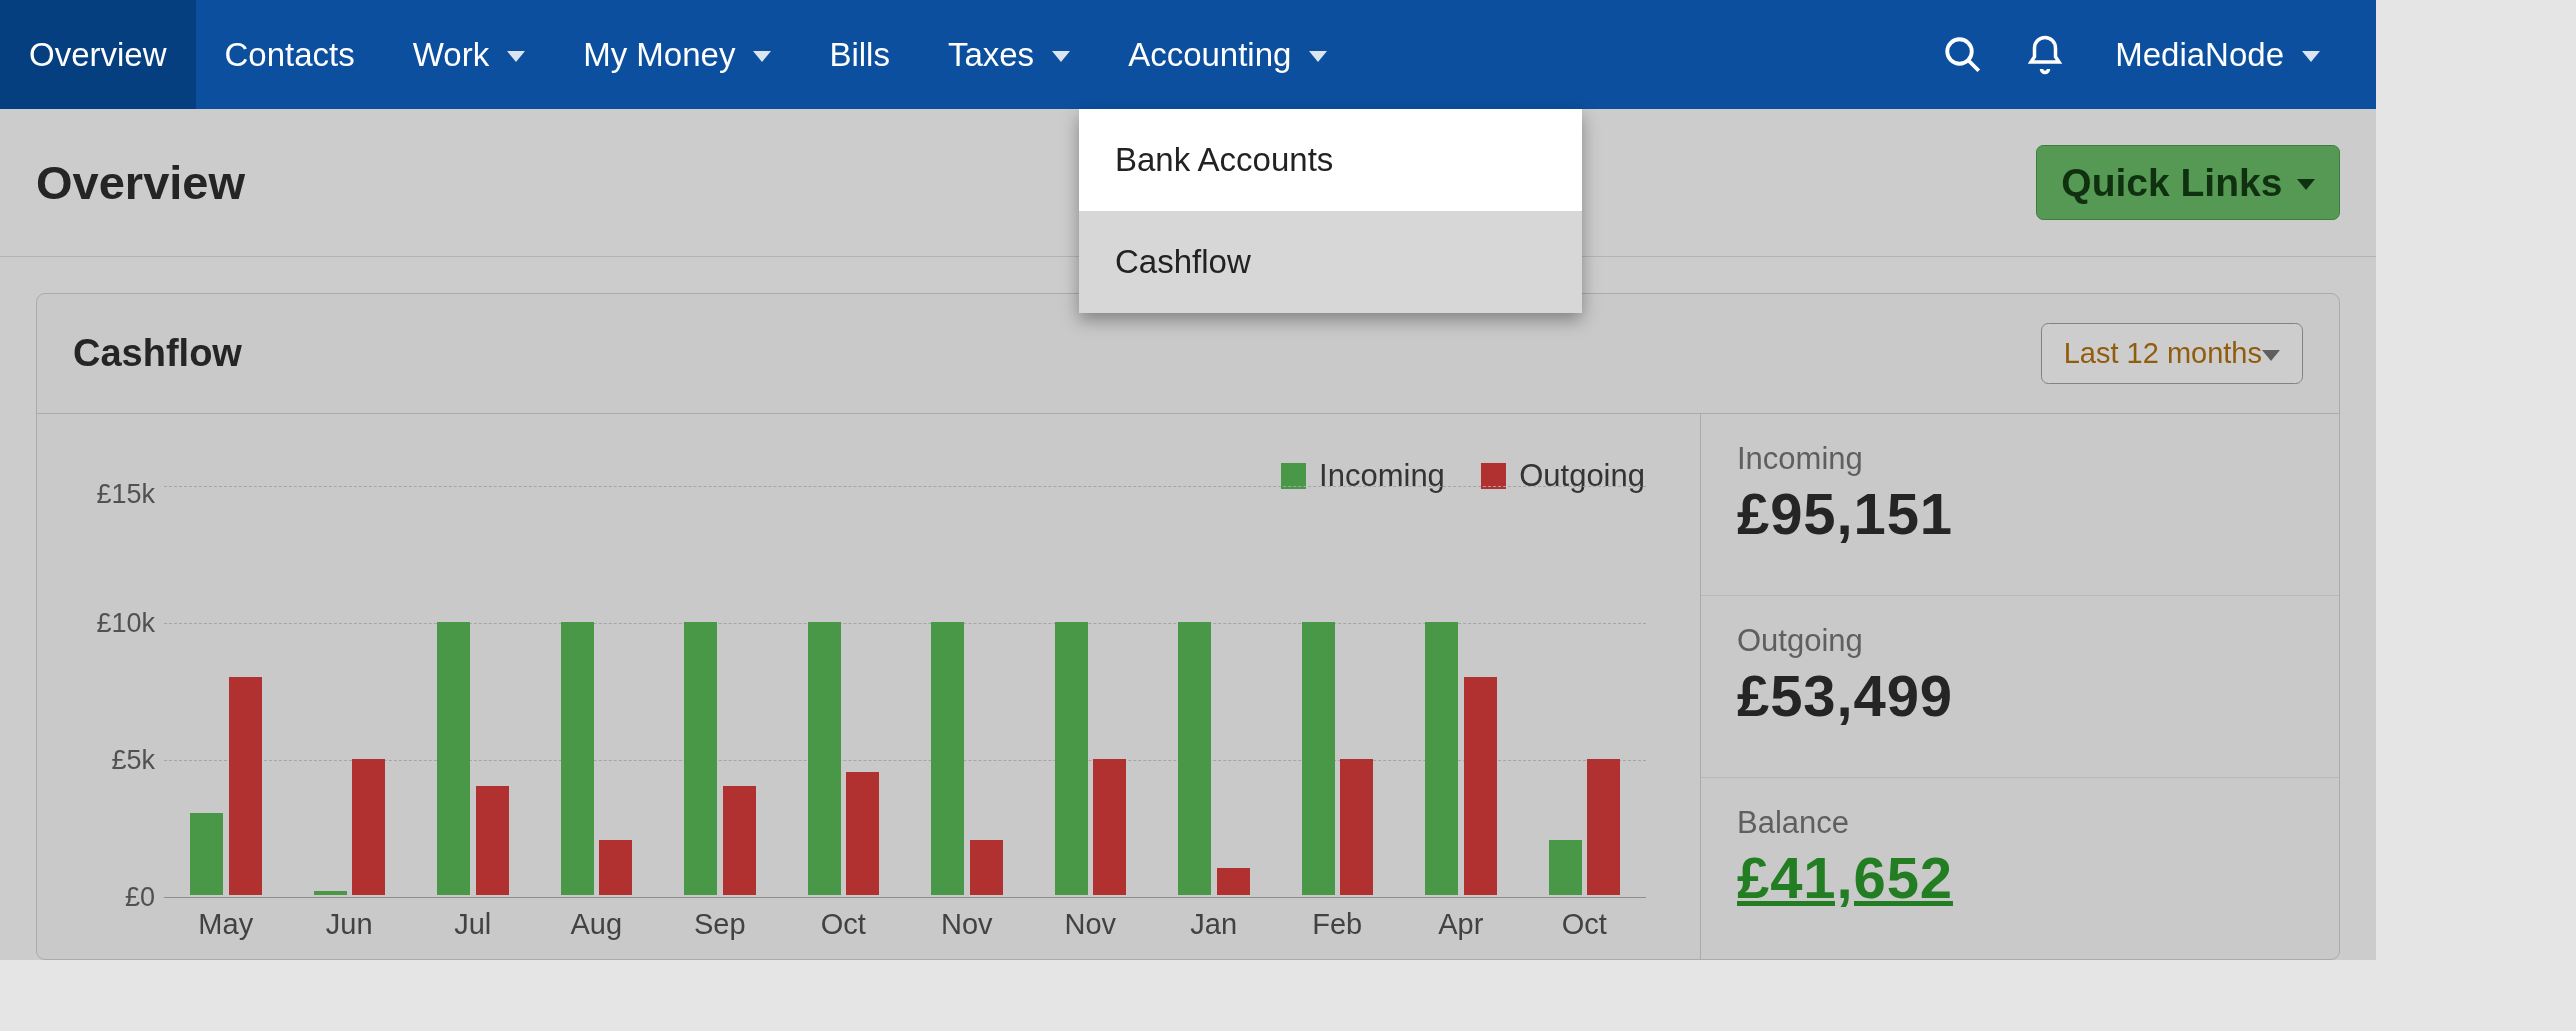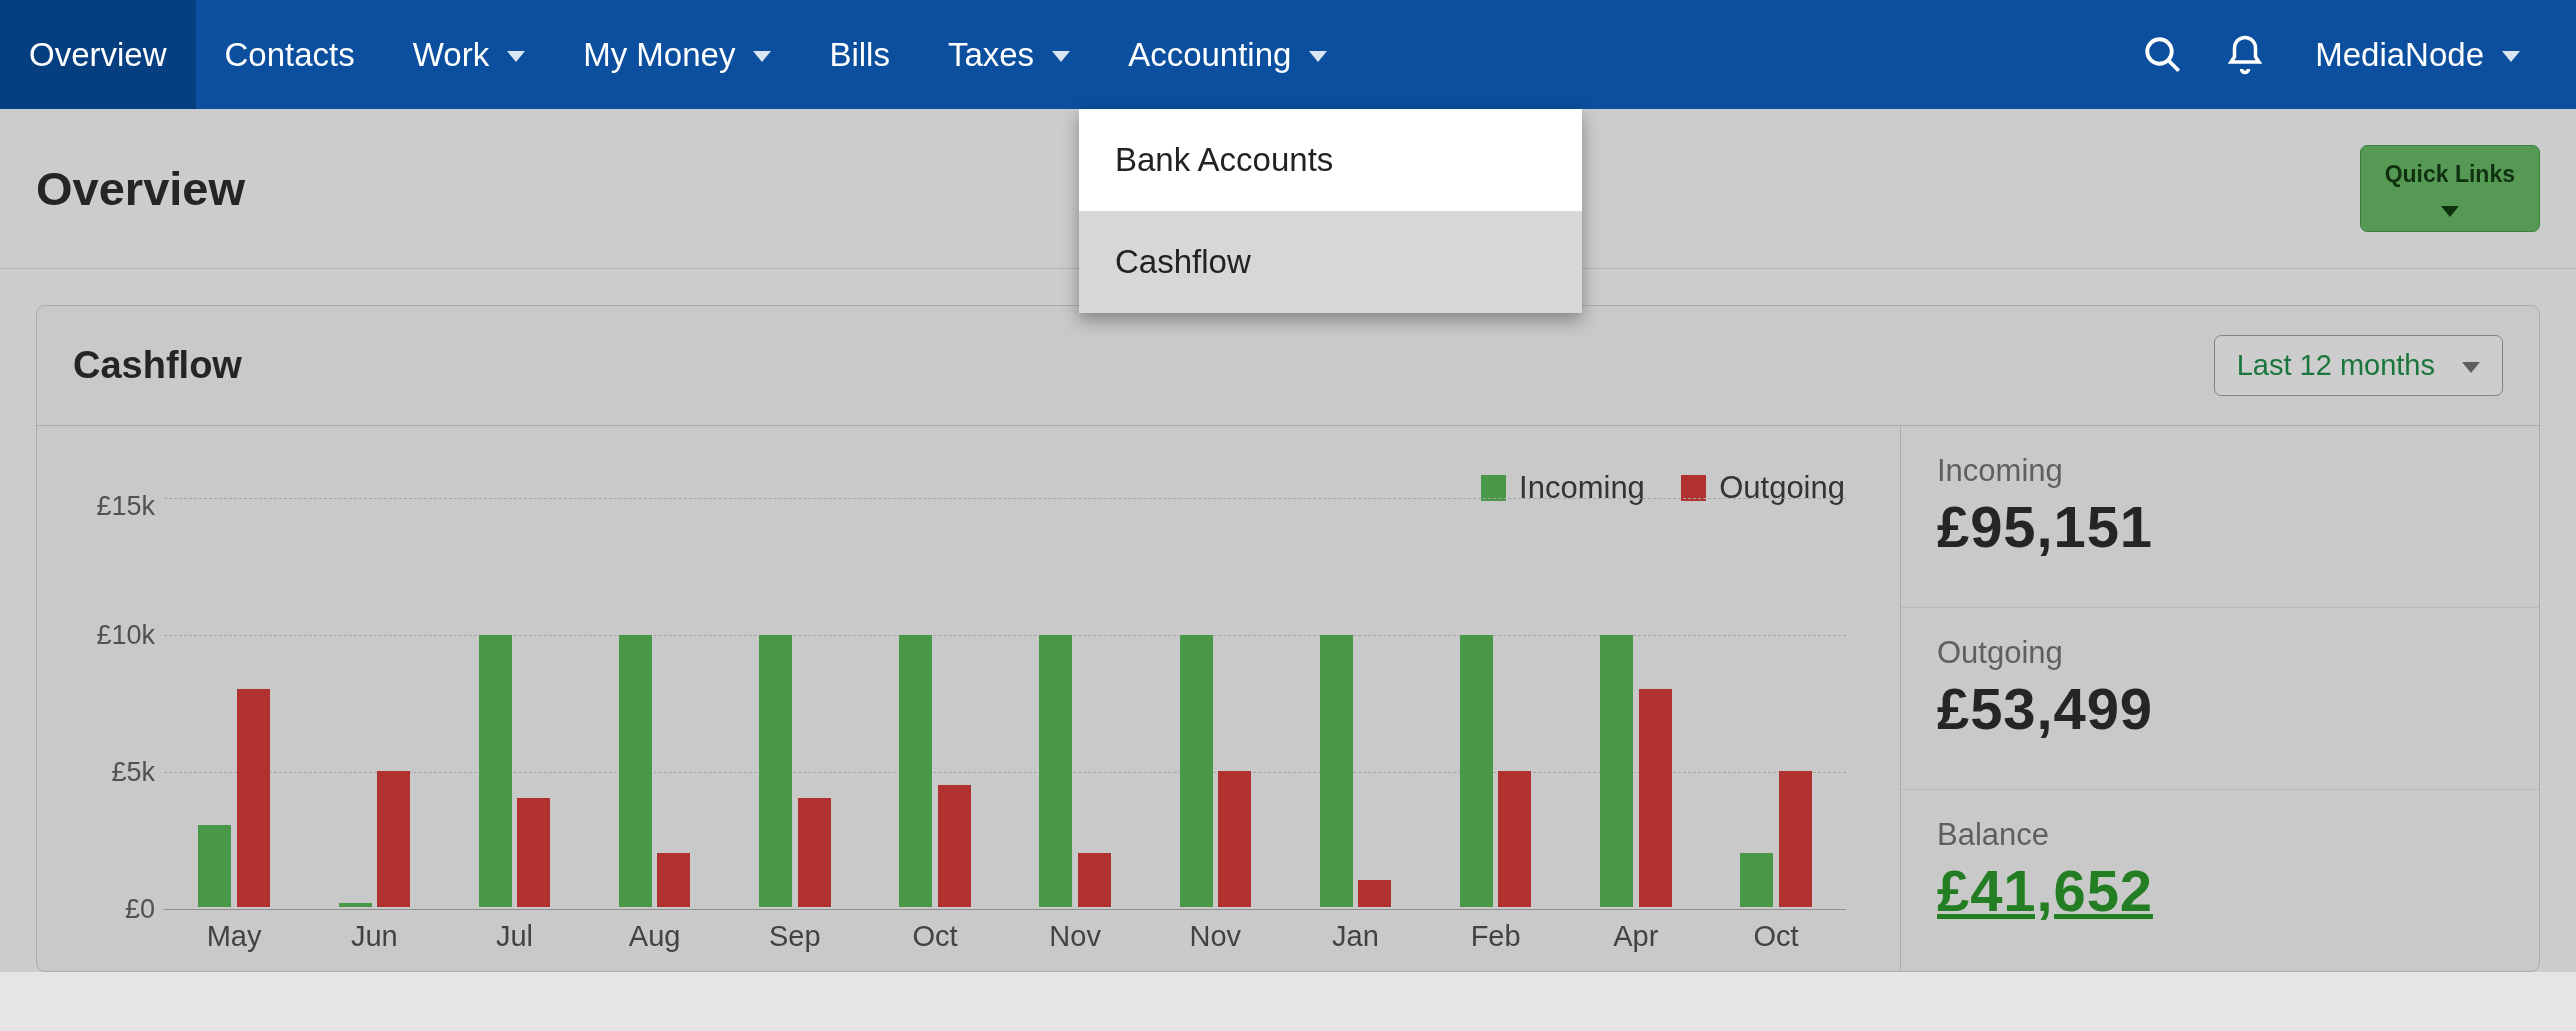--- a/index.html
+++ b/index.html
@@ -4,21 +4,21 @@
 <style>
   html, body {
     margin: 0;
     padding: 0;
     font-family: -apple-system, BlinkMacSystemFont, "Segoe UI", Helvetica, Arial, sans-serif;
     background: #e5e5e5;
     color: #222;
     width: 2576px;
   }
   .app {
-    width: 2576px;
+    width: 2376px;
     position: relative;
   }
 
   
   .topnav {
     background: #0b4f9e;
     height: 109px;
     display: flex;
     align-items: stretch;
     color: #fff;
@@ -77,28 +77,27 @@
     font-size: 47px;
     font-weight: 700;
     color: #222;
   }
   .quick-links {
     margin-left: auto;
     background: #5aaa5a;
     border: 1.8px solid #3c8b3c;
     border-radius: 7.3px;
     padding: 14.6px 24px;
-    font-size: 23px;
+    font-size: 39px;
     font-weight: 600;
     color: #083008;
     display: flex;
     align-items: center;
     gap: 14.6px;
     cursor: pointer;
-    flex-direction: column;
   }
   .quick-links .chev {
     border-top-color: #083008;
   }
 
   
   .card {
     margin: 36px;
     border: 1.8px solid #bfbfbf;
     border-radius: 9px;
@@ -115,24 +114,23 @@
     font-size: 38px;
     font-weight: 700;
   }
   .period-select {
     margin-left: auto;
     background: #e7e7e7;
     border: 1.8px solid #8f8f8f;
     border-radius: 7.3px;
     padding: 12.8px 22px;
     font-size: 29px;
-    color: #15803d;
-    display: flex;
-    align-items: center;
-    gap: 27px;
+    color: #a16207;
+    display: flex;
+    align-items: center;
     cursor: pointer;
   }
   .period-select .chev {
     border-top-color: #666;
   }
 
   .card-body {
     display: flex;
   }
   .chart-area {

